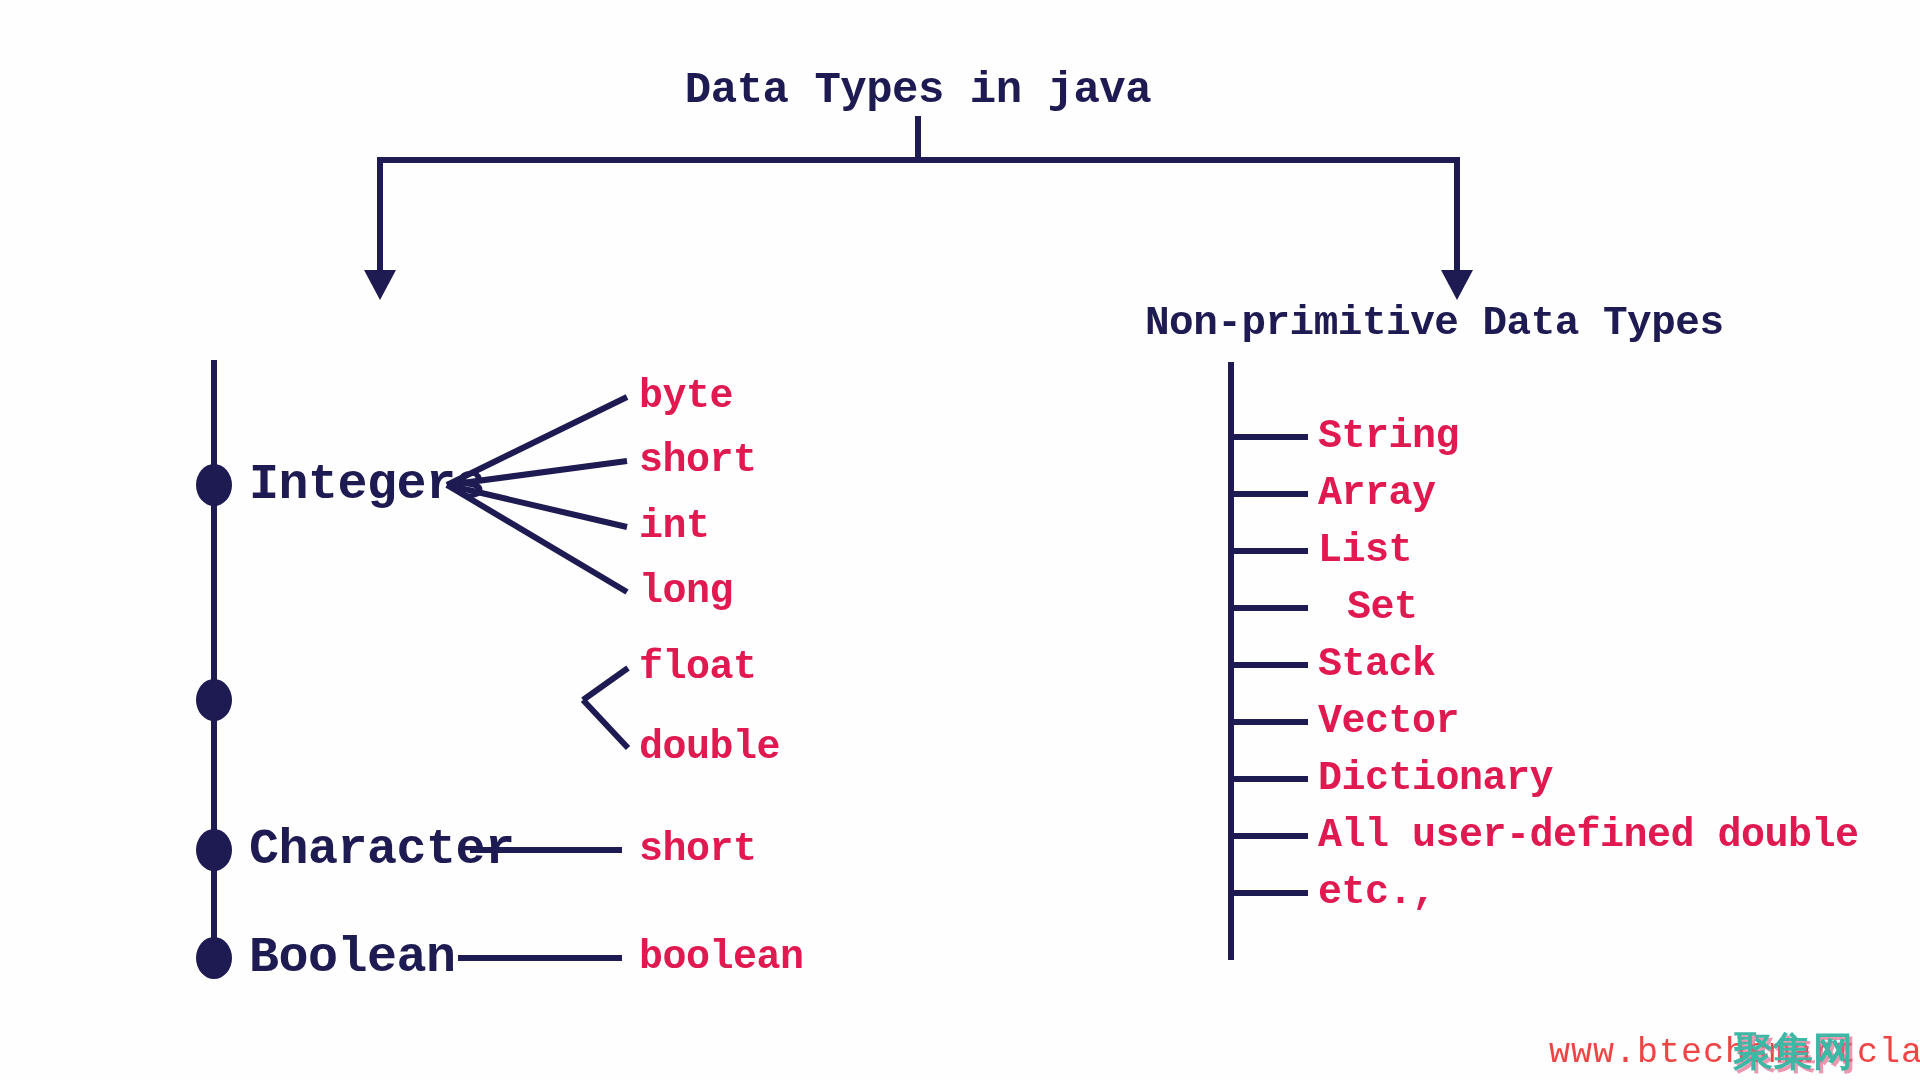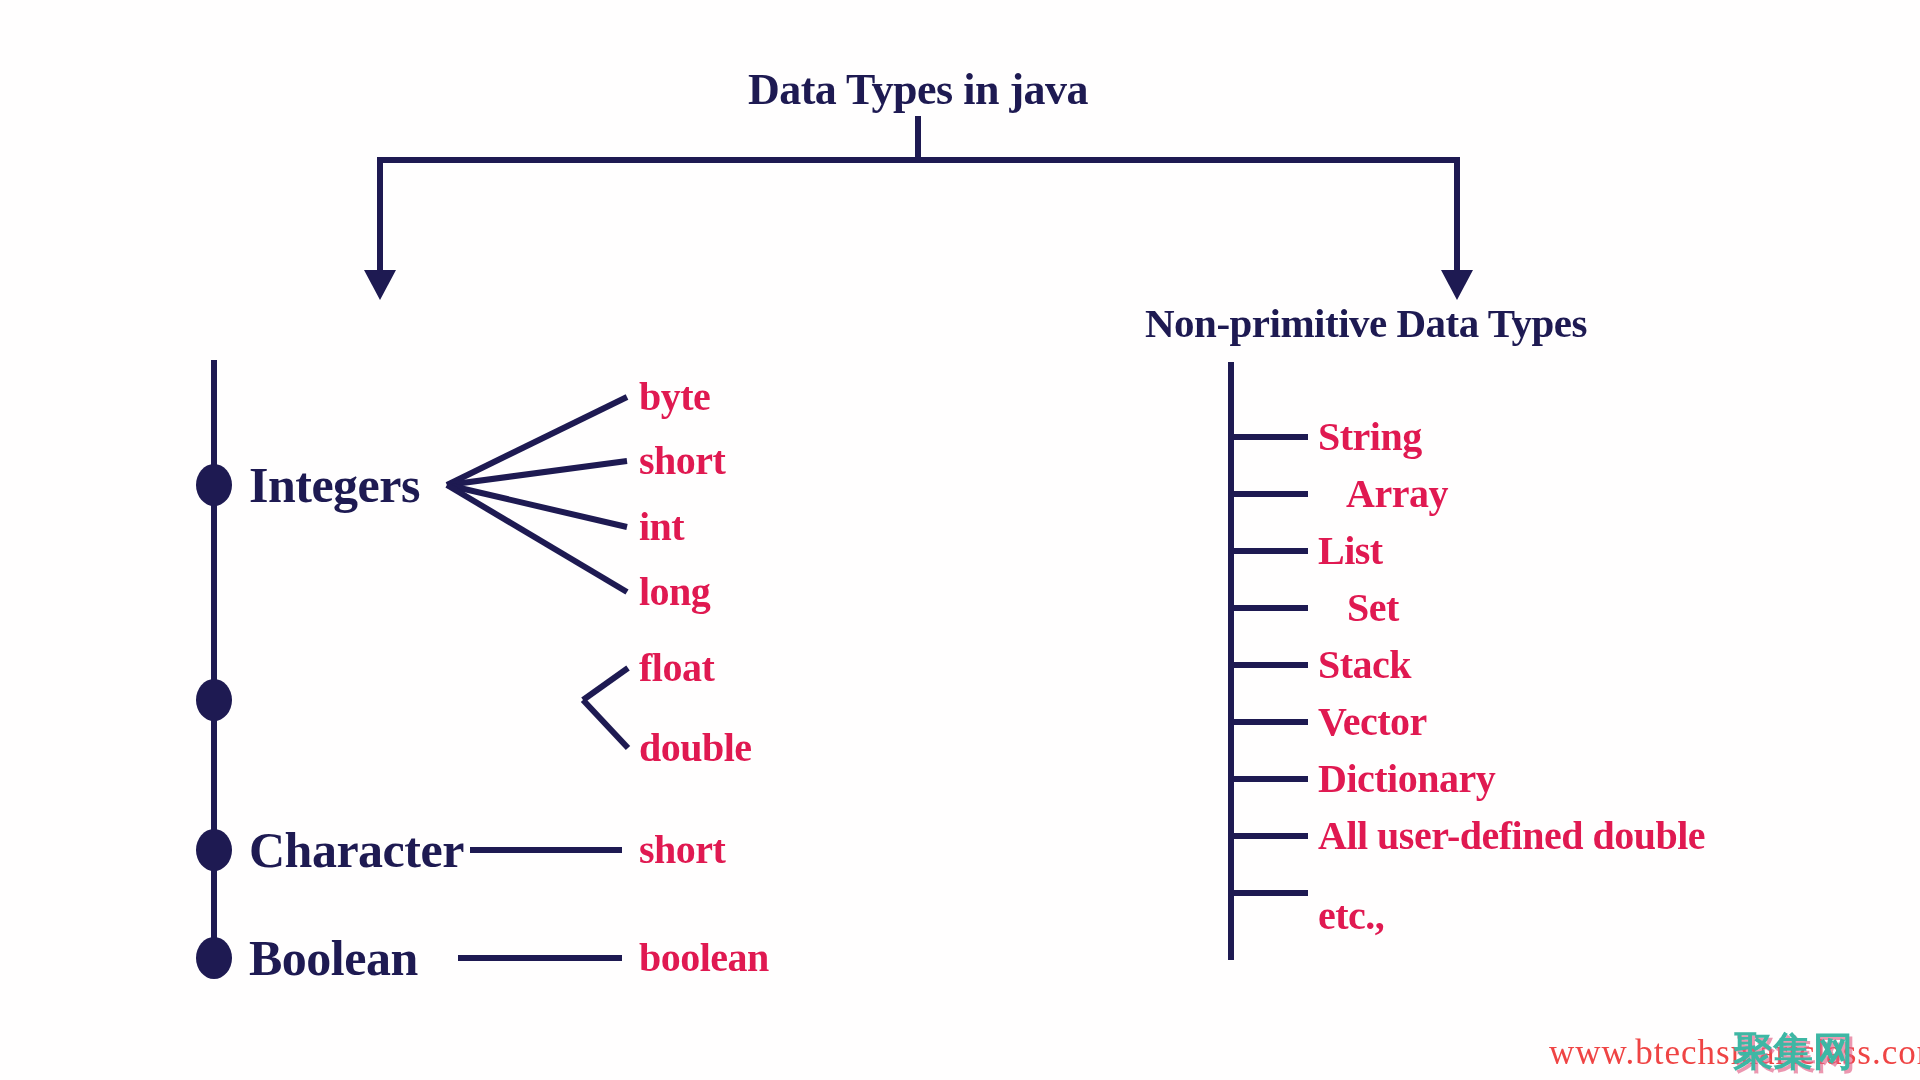--- a/index.html
+++ b/index.html
@@ -1,21 +1,21 @@
 <!DOCTYPE html>
 <html><head>
 <meta charset="utf-8">
 <style>
   html,body{margin:0;padding:0;background:#ffffff;}
   .stage{
     position:relative;
     width:1920px;height:1080px;
     background:#fffefe;
     overflow:hidden;
-    font-family:Liberation Serif, serif;
+    font-family:Liberation Mono, monospace;
   }
   .stage svg{position:absolute;left:0;top:0;}
   .lbl{
     position:absolute;
     font-weight:700;
     color:#1E1A52;
     white-space:nowrap;
     line-height:1;
     transform:translateY(-50%);
     letter-spacing:-0.5px;
@@ -106,25 +106,25 @@
   <div class="lbl red t" style="left:639px;top:397px;">byte</div>
   <div class="lbl red t" style="left:639px;top:461px;">short</div>
   <div class="lbl red t" style="left:639px;top:527px;">int</div>
   <div class="lbl red t" style="left:639px;top:592px;">long</div>
   <div class="lbl red t" style="left:639px;top:668px;">float</div>
   <div class="lbl red t" style="left:639px;top:748px;">double</div>
   <div class="lbl red t" style="left:639px;top:850px;">short</div>
   <div class="lbl red t" style="left:639px;top:958px;">boolean</div>
 
   <div class="lbl red t" style="left:1318px;top:437px;">String</div>
-  <div class="lbl red t" style="left:1318px;top:494px;margin-left:28px;">Array</div>
+  <div class="lbl red t" style="left:1318px;top:494px;">Array</div>
   <div class="lbl red t" style="left:1318px;top:551px;">List</div>
   <div class="lbl red t" style="left:1318px;top:608px;margin-left:29px;">Set</div>
   <div class="lbl red t" style="left:1318px;top:665px;">Stack</div>
   <div class="lbl red t" style="left:1318px;top:722px;">Vector</div>
   <div class="lbl red t" style="left:1318px;top:779px;">Dictionary</div>
   <div class="lbl red t" style="left:1318px;top:836px;">All user-defined double</div>
-  <div class="lbl red t" style="left:1318px;top:893px;margin-top:23px;">etc.,</div>
+  <div class="lbl red t" style="left:1318px;top:893px;">etc.,</div>
 
   <div class="watermark-url" style="left:1549px;top:1053px;">www.btechsmartclass.com</div>
   <div class="watermark-stamp" style="left:1733px;top:1051px;">聚集网</div>
 
 </div>
 
 </body></html>

